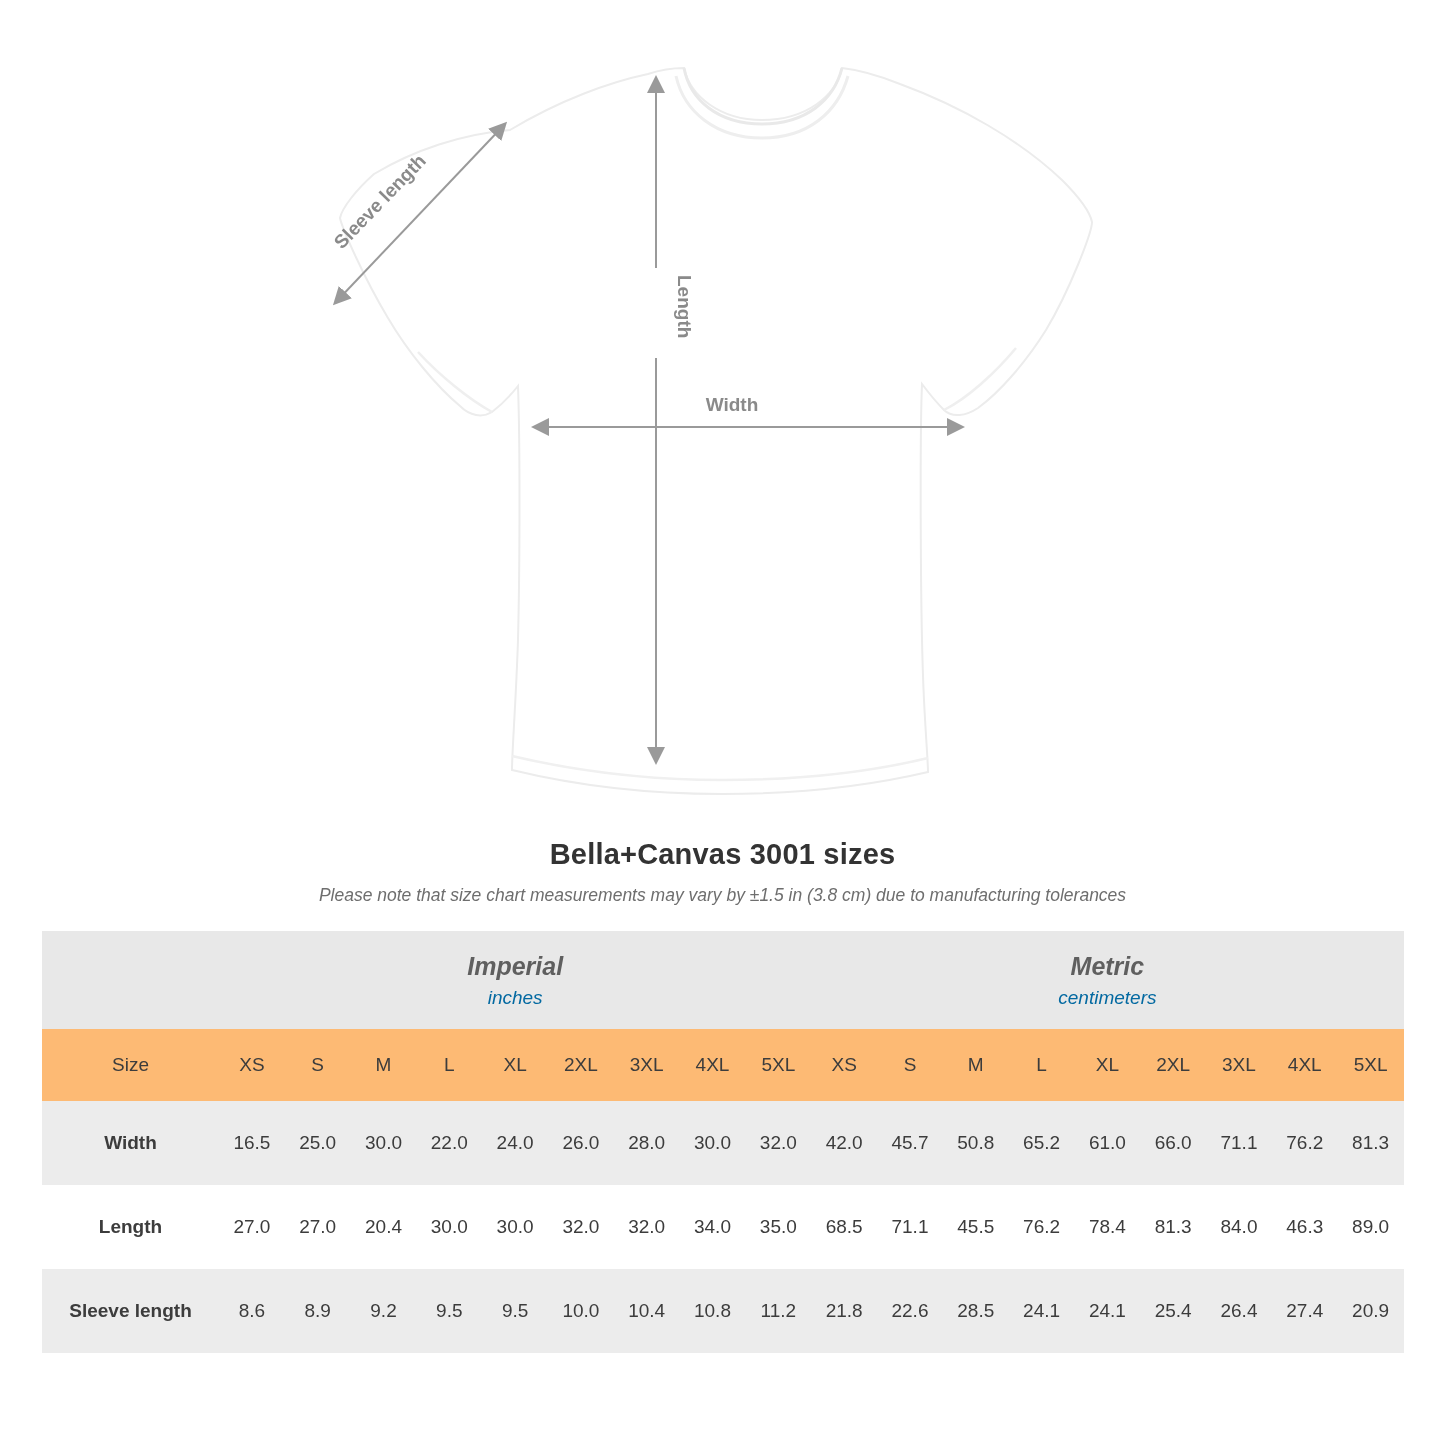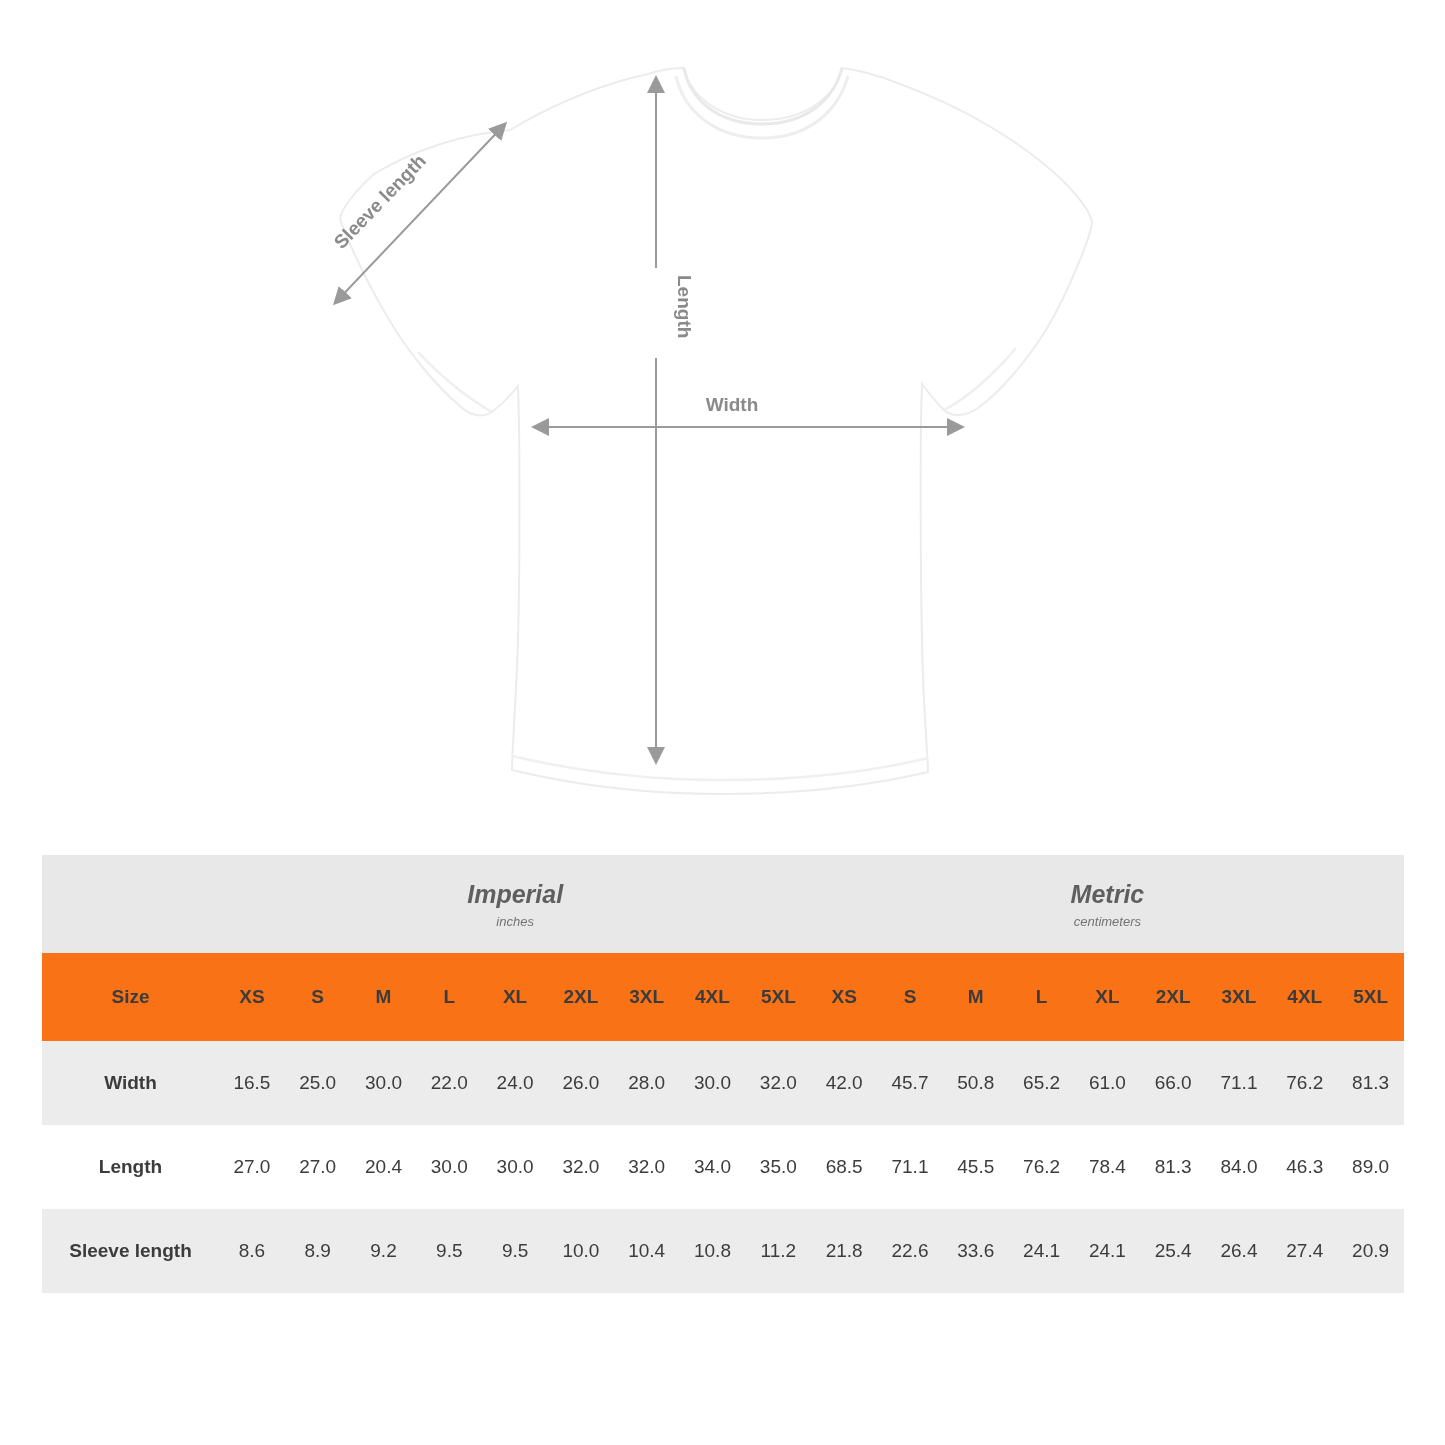--- a/index.html
+++ b/index.html
@@ -70,29 +70,29 @@
     background: #e8e8e8;
   }
   .unit-name {
     font-size: 25px;
     font-style: italic;
     font-weight: bold;
     color: #5f5f5f;
     line-height: 1.25;
   }
   .unit-sub {
-    font-size: 13px;
+    font-size: 19px;
     font-style: italic;
-    color: #737373;
+    color: #0369a1;
     margin-top: 4px;
   }
   tr.row-head td {
-    height: 88px;
-    background: #f97316;
-    font-weight: bold;
+    height: 72px;
+    background: #fdba74;
+    font-weight: normal;
     font-size: 19px;
     color: #3c3c3c;
   }
   tr.row-body td {
     height: 84px;
     font-size: 19px;
   }
   tr.row-alt td {
     background: #ececec;
   }
@@ -177,20 +177,24 @@
       <g>
         <rect x="688" y="390" width="88" height="27" fill="#ffffff"></rect>
         <text x="732" y="411" fill="#8a8a8a" font-family="Liberation Sans, sans-serif" font-size="19" font-weight="bold" text-anchor="middle">Width</text>
       </g>
       <g>
         <text x="342" y="250" fill="#8a8a8a" font-family="Liberation Sans, sans-serif" font-size="19" font-weight="bold" transform="rotate(-46 342 250)">Sleeve length</text>
       </g>
     </svg>
   </div>
 
+  <div class="heading-wrap">
+    <div class="chart-title">Bella+Canvas 3001 sizes</div>
+    <div class="chart-note">Please note that size chart measurements may vary by ±1.5 in (3.8 cm) due to manufacturing tolerances</div>
+  </div>
 
   <div class="table-wrap">
     <table class="size-table">
       <colgroup>
         <col class="c-label">
         <col class="c-cell">
           <col class="c-cell">
           <col class="c-cell">
           <col class="c-cell">
           <col class="c-cell">
@@ -293,21 +297,21 @@
           <td>8.9</td>
           <td>9.2</td>
           <td>9.5</td>
           <td>9.5</td>
           <td>10.0</td>
           <td>10.4</td>
           <td>10.8</td>
           <td>11.2</td>
           <td>21.8</td>
           <td>22.6</td>
-          <td>33.6</td>
+          <td>28.5</td>
           <td>24.1</td>
           <td>24.1</td>
           <td>25.4</td>
           <td>26.4</td>
           <td>27.4</td>
           <td>20.9</td>
         </tr>
       </tbody>
     </table>
   </div>

